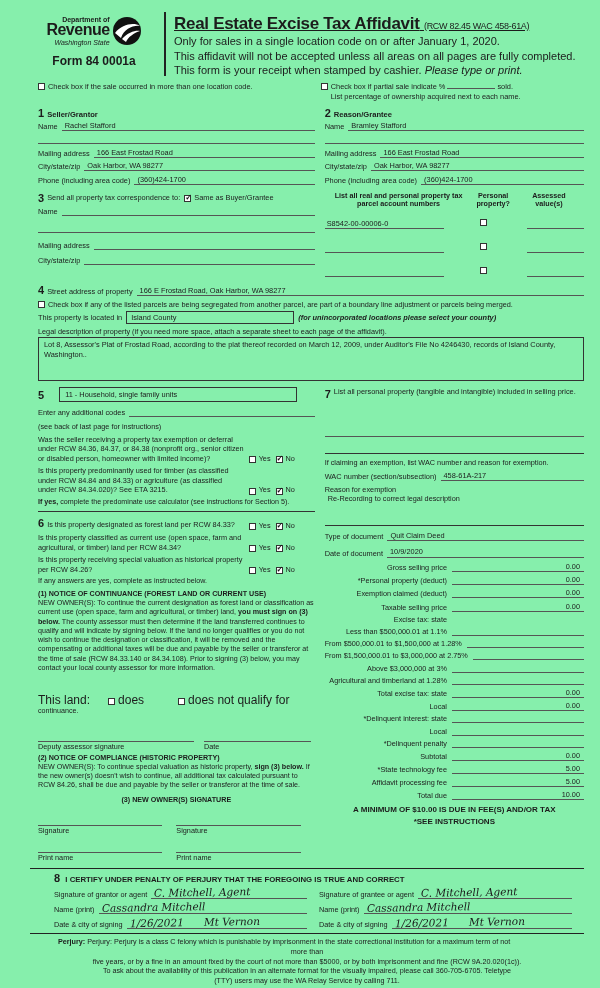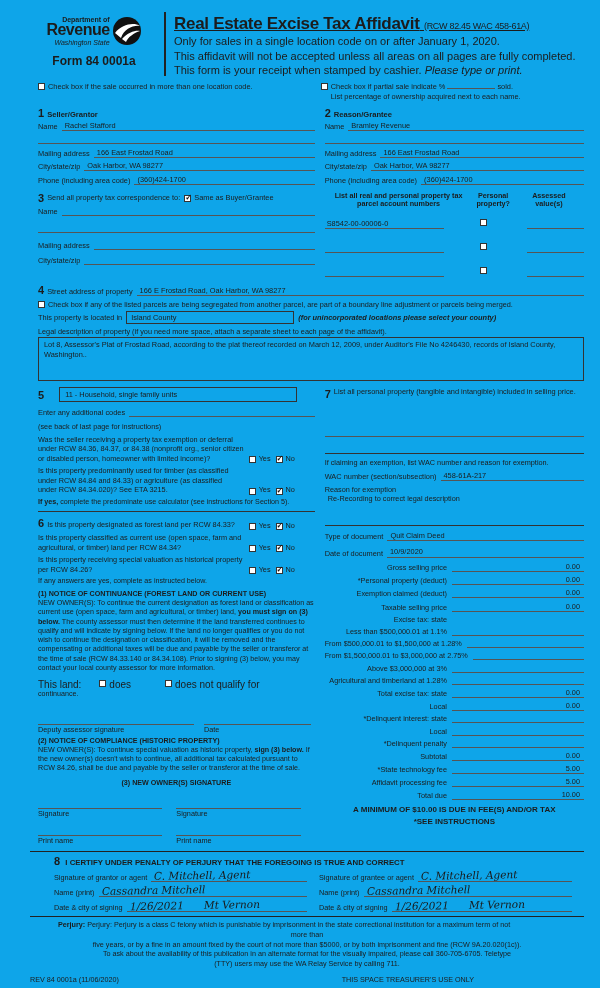--- a/index.html
+++ b/index.html
@@ -1,18 +1,18 @@
 <!DOCTYPE html>
 <html><head>
 <meta charset="utf-8">
 <style>
   * { margin:0; padding:0; box-sizing:border-box; }
   html,body { background:#e8e8e6; }
   body { width:600px; height:988px; font-family:"Liberation Sans", sans-serif; color:#1c1c1c; }
-  .page { width:600px; height:988px; background:#0ea5e9; padding:10px 16px 0 30px; overflow:hidden; position:relative; }
+  .page { width:600px; height:988px; background:#86efac; padding:10px 16px 0 30px; overflow:hidden; position:relative; }
 
   
   .hdr { display:flex; margin-bottom:4px; }
   .logo-blk { width:128px; padding-top:6px; text-align:center; flex-shrink:0; }
   .logo-row { display:flex; justify-content:center; align-items:center; }
   .logo-txt { text-align:right; }
   .dor-small { font-size:7px; font-weight:bold; }
   .dor-big { font-size:16px; font-weight:bold; letter-spacing:-0.5px; line-height:0.9; }
   .dor-state { font-size:7px; font-style:italic; margin-top:1px; }
   .form-num { font-size:12px; font-weight:bold; margin-top:8px; }
@@ -160,21 +160,21 @@
         </div>
       <div class="frow">
           <span class="lbl">Phone (including area code)</span>
           <span class="fill"><span>(360)424-1700</span></span>
         </div>
     </div>
     <div class="col-r">
       <div class="sec-title"><span class="sec-num">2</span><span>Reason/Grantee</span></div>
       <div class="frow">
           <span class="lbl">Name</span>
-          <span class="fill"><span>Bramley Revenue</span></span>
+          <span class="fill"><span>Bramley Stafford</span></span>
         </div>
       <div class="frow">
           <span class="fill"></span>
         </div>
       <div class="frow">
           <span class="lbl">Mailing address</span>
           <span class="fill"><span>166 East Frostad Road</span></span>
         </div>
       <div class="frow">
           <span class="lbl">City/state/zip</span>
@@ -324,21 +324,21 @@
             <span class="cb checked"></span>
             <span class="t">No</span>
           </span>
       </div>
 
       <div class="para" style="margin:3px 0;">If any answers are yes, complete as instructed below.</div>
 
       <div class="para b">(1) NOTICE OF CONTINUANCE (FOREST LAND OR CURRENT USE)</div>
       <div class="para"><span>NEW OWNER(S): To continue the current designation as forest land or classification as current use (open space, farm and agricultural, or timber) land, </span><span class="b">you must sign on (3) below.</span><span> The county assessor must then determine if the land transferred continues to qualify and will indicate by signing below. If the land no longer qualifies or you do not wish to continue the designation or classification, it will be removed and the compensating or additional taxes will be due and payable by the seller or transferor at the time of sale (RCW 84.33.140 or 84.34.108). Prior to signing (3) below, you may contact your local county assessor for more information.</span></div>
 
-      <div style="display:flex; font-size:10px; margin-top:6px; align-items:flex-start;">
+      <div style="display:flex; font-size:12px; margin-top:20px; align-items:center;">
         <span>This land:</span>
         <span class="cb" style="margin-left:18px;"></span>
         <span>does</span>
         <span class="cb" style="margin-left:34px;"></span>
         <span>does not qualify for</span>
       </div>
       <div class="para">continuance.</div>
 
       <div style="display:flex; margin-top:14px; font-size:7.3px;">
         <div style="width:60%; padding-right:10px;">

